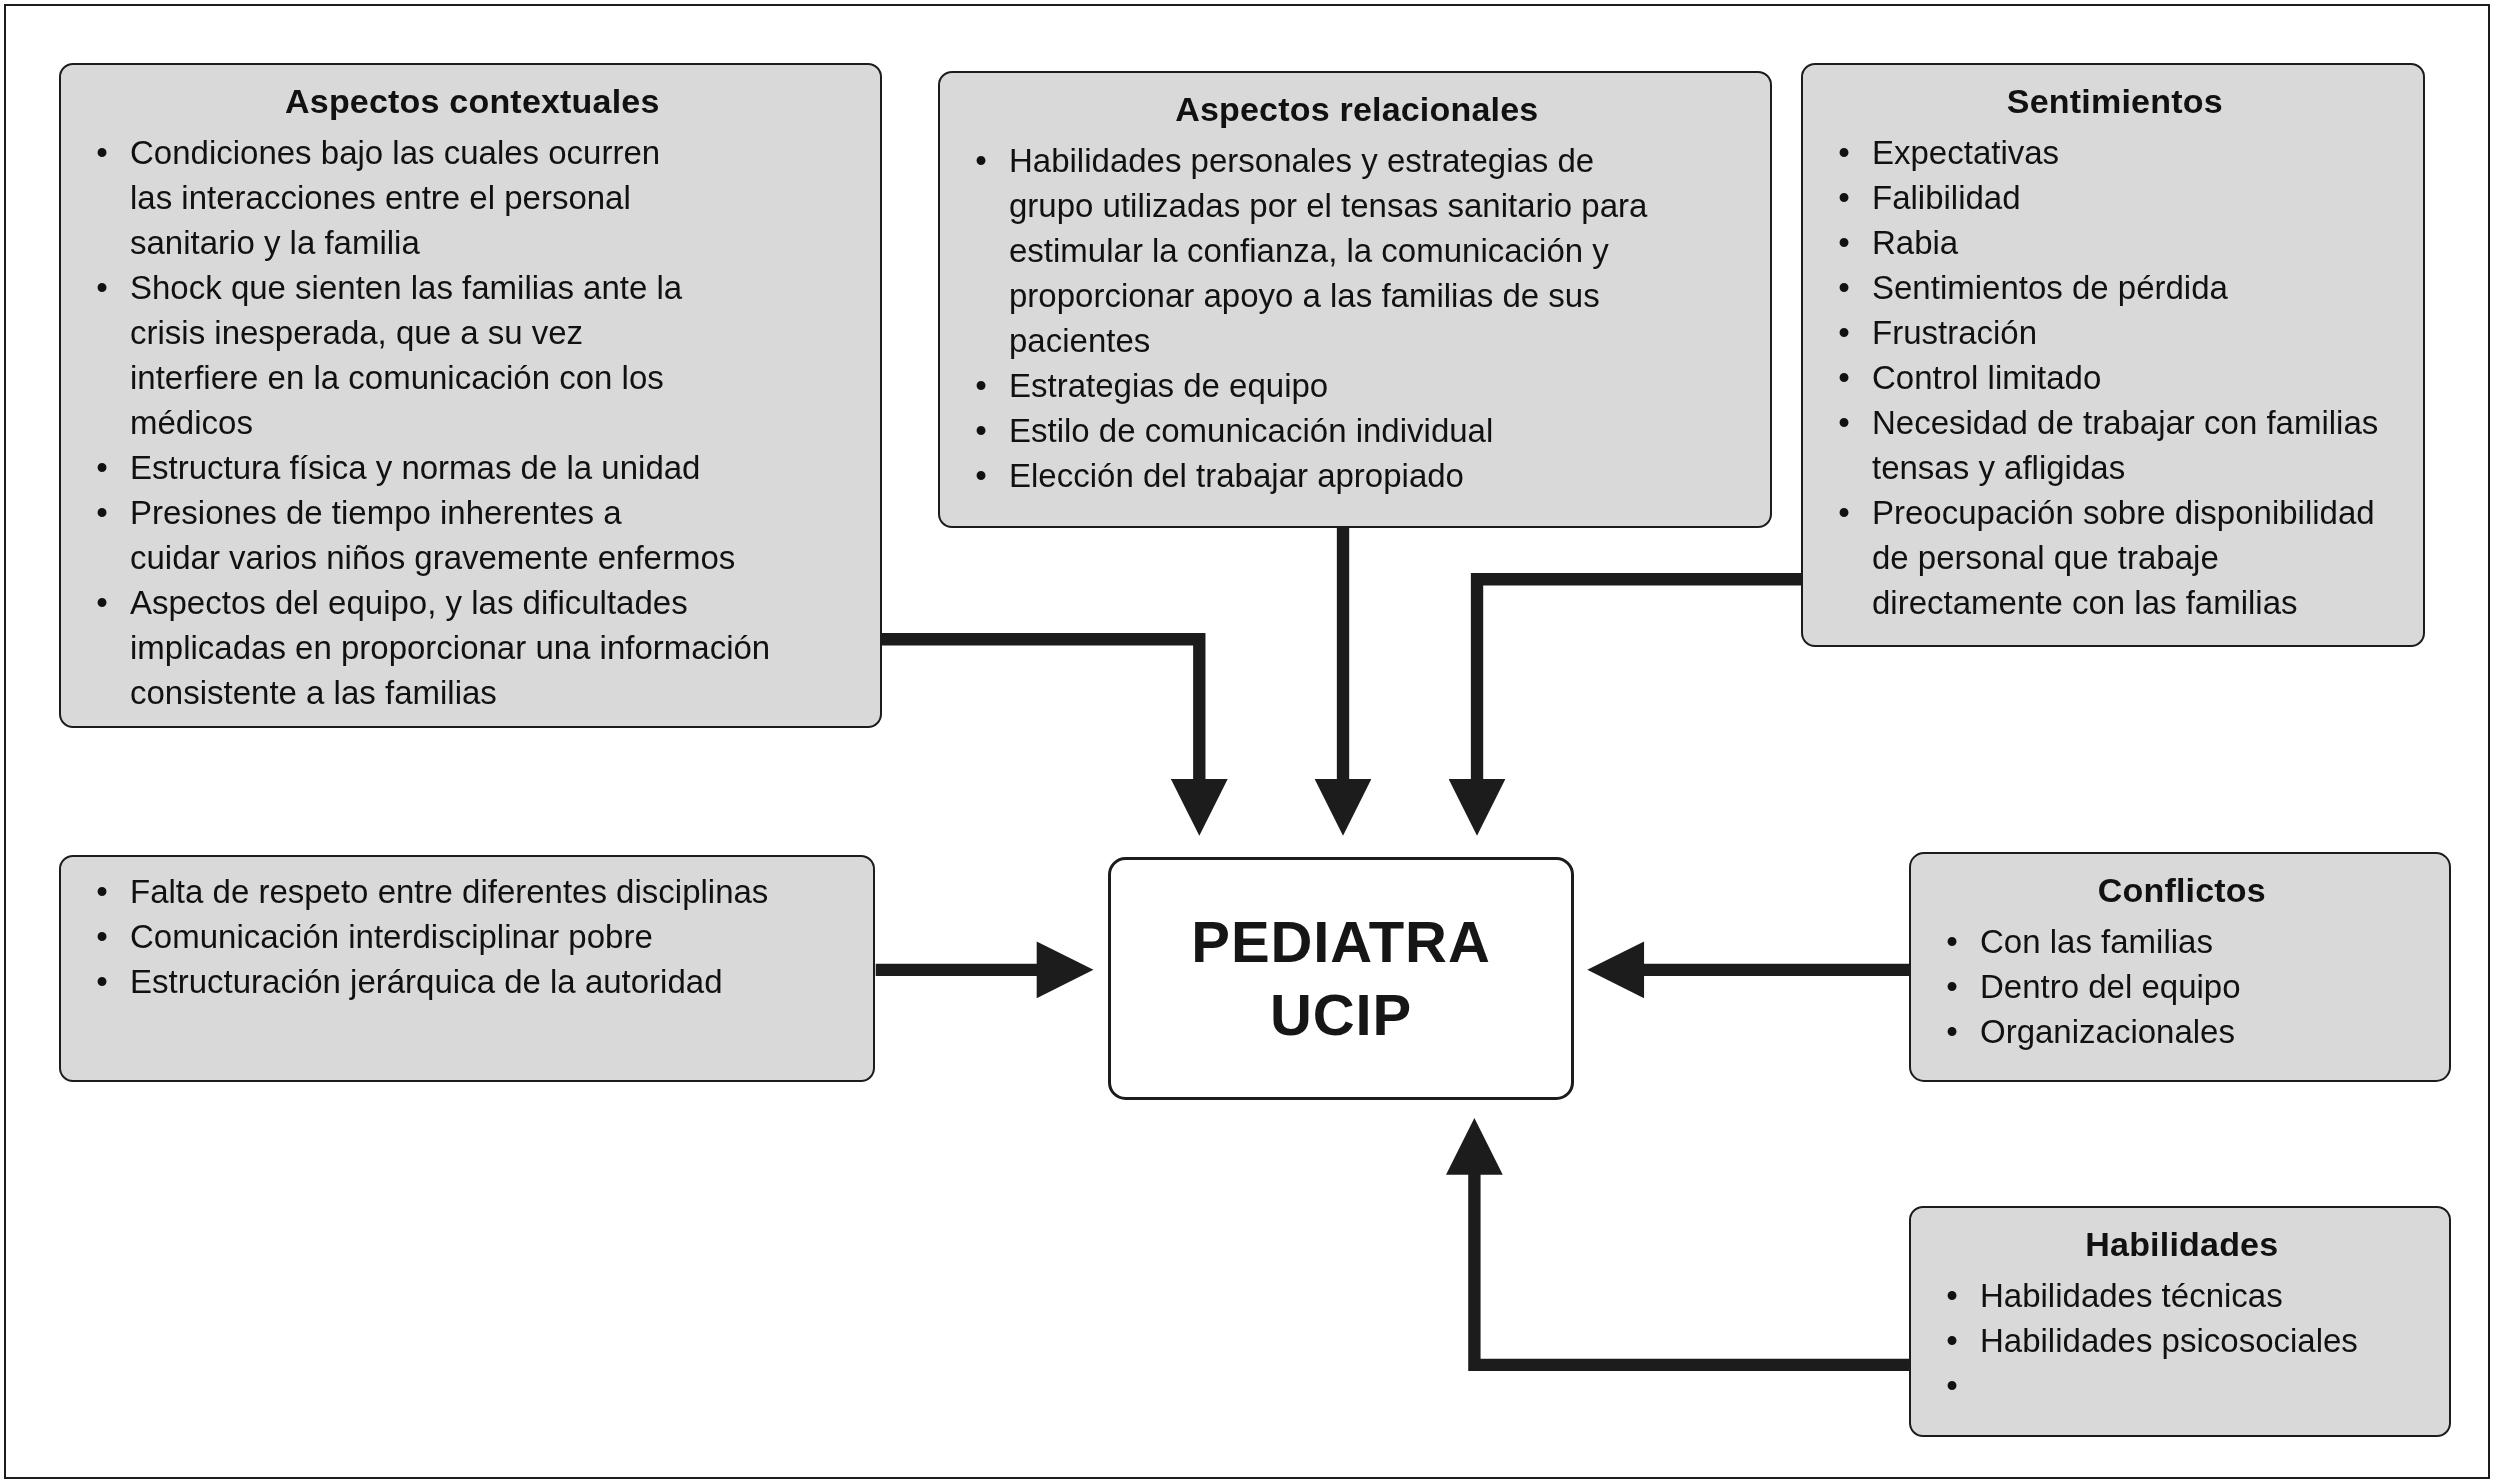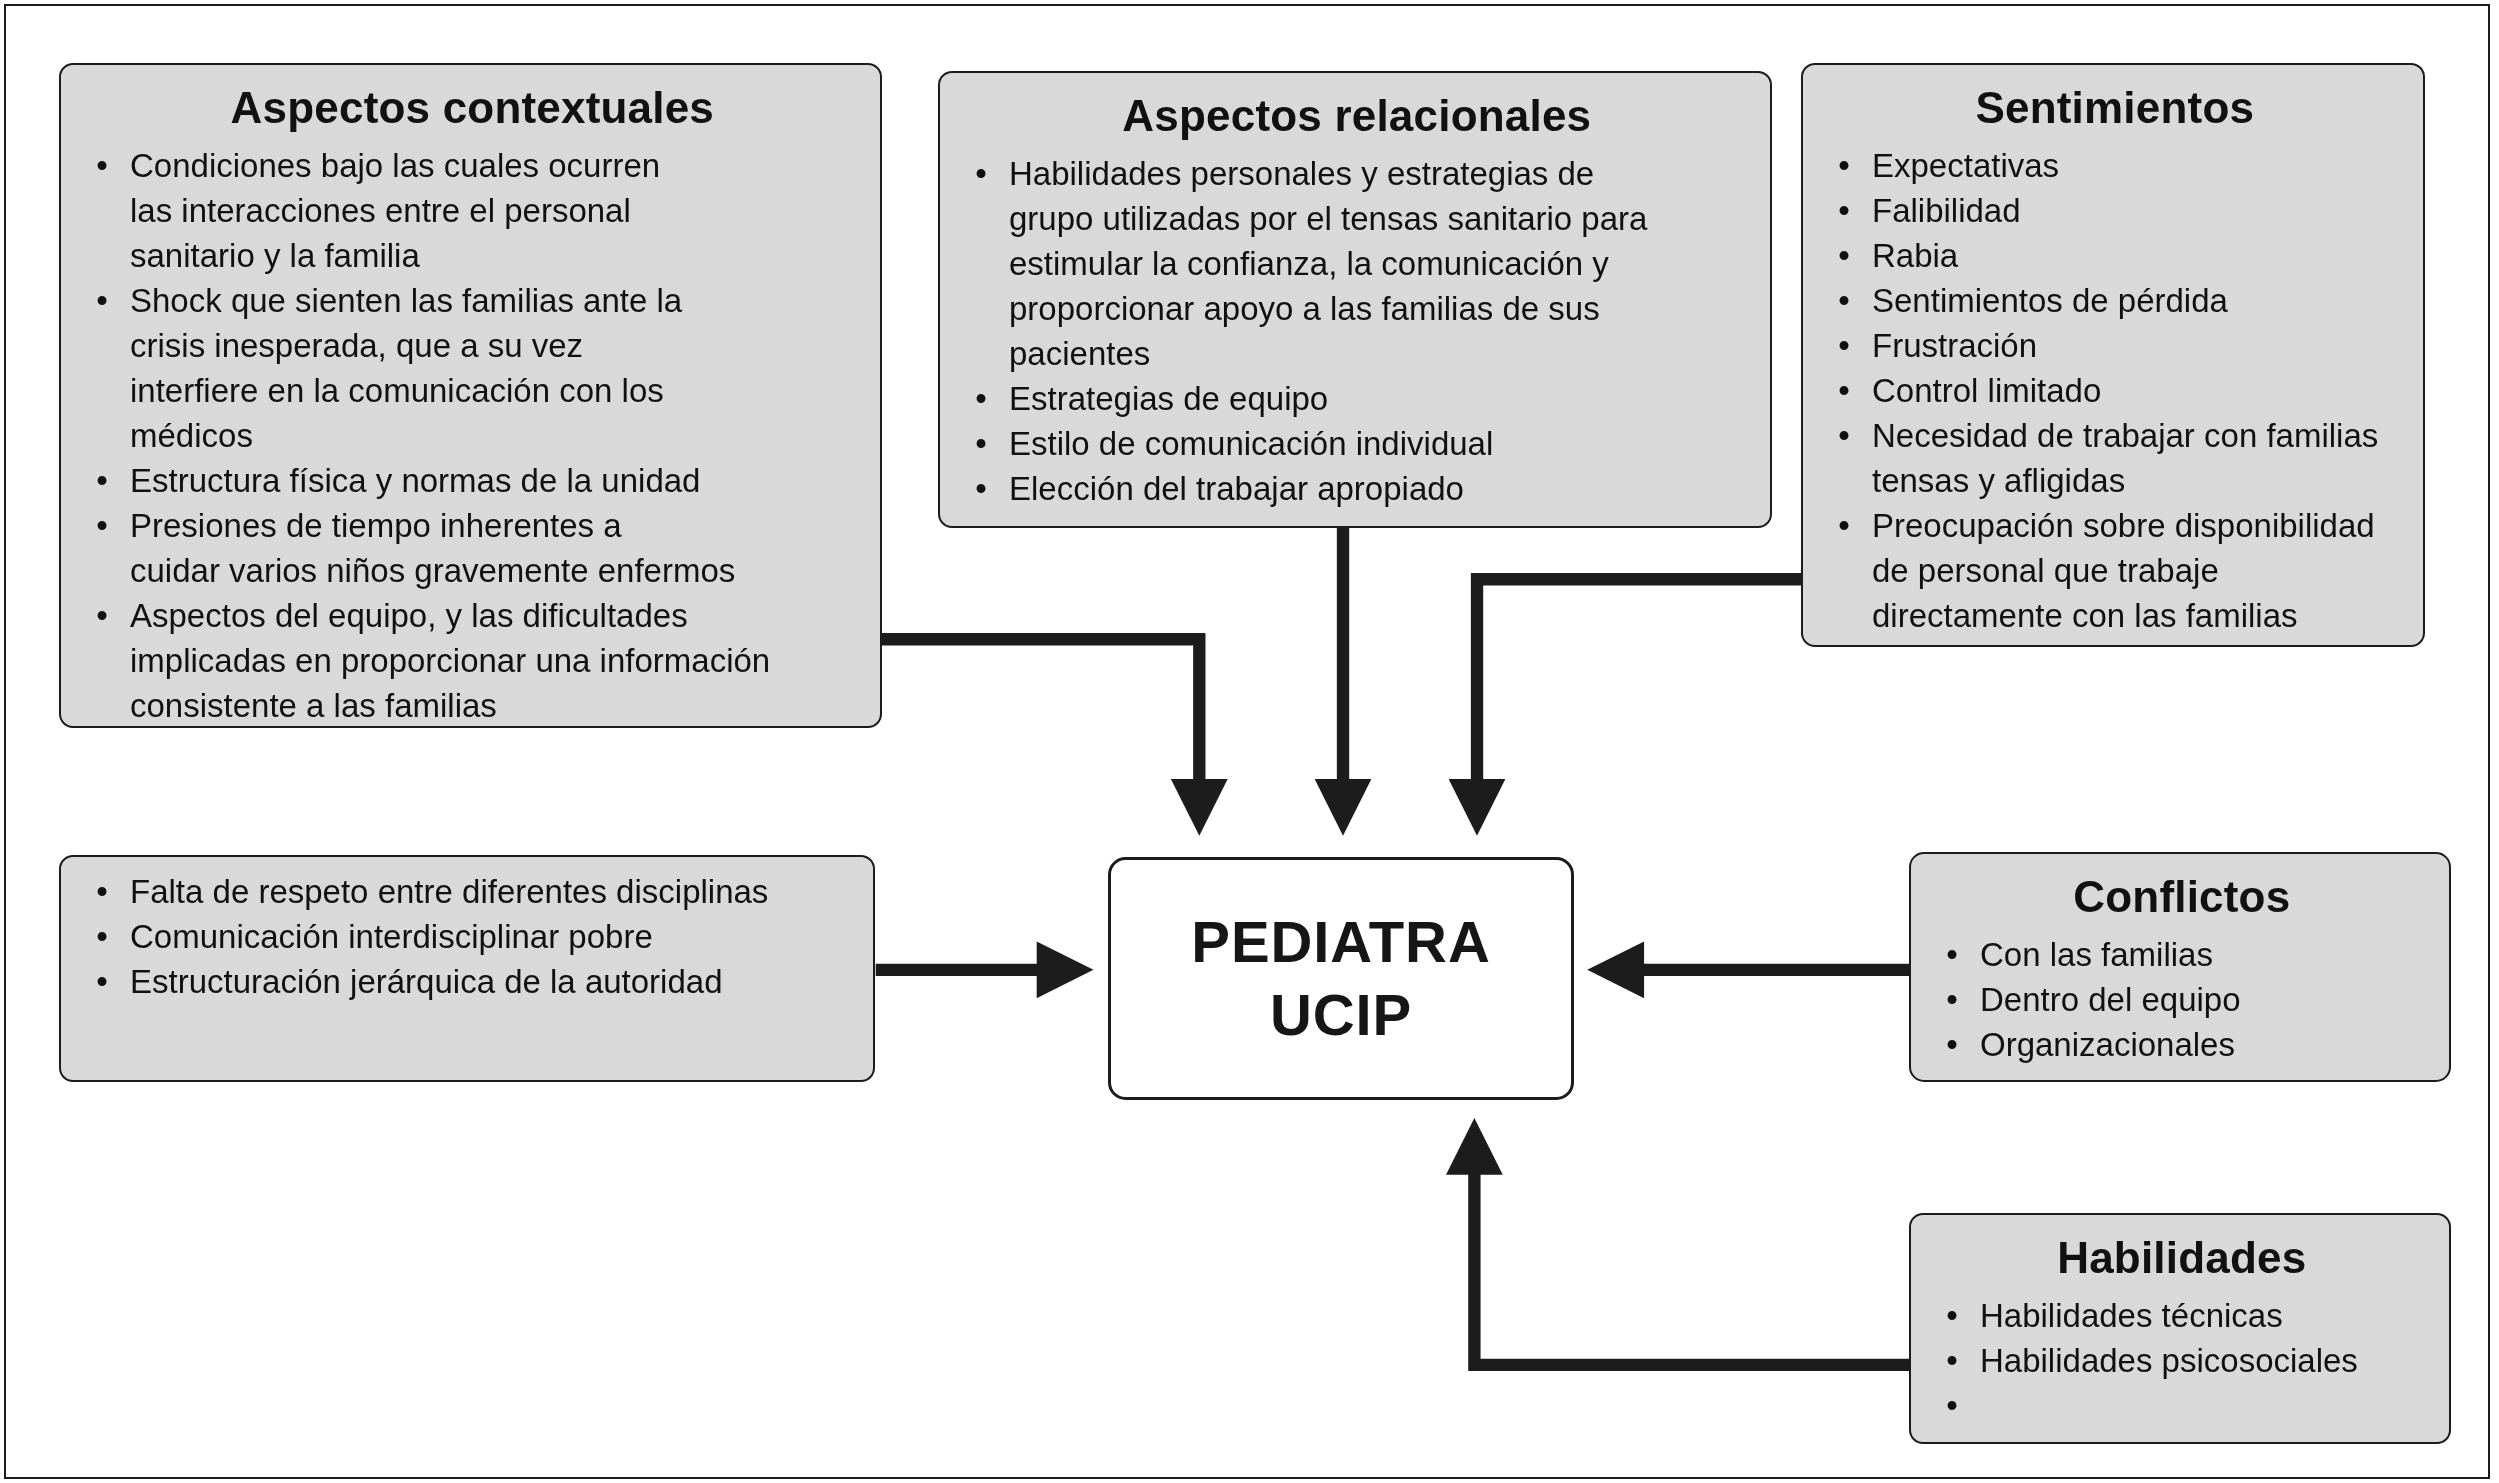--- a/index.html
+++ b/index.html
@@ -24,21 +24,21 @@
   .arrows{position:absolute;left:0;top:0;width:2500px;height:1483px;}
   .node{
     position:absolute;
     background:var(--box-fill);
     border:2.6px solid var(--line);
     border-radius:14px;
     box-sizing:border-box;
     padding:12.3px 19.4px 8.8px 23px;
   }
   .node .title{
-    font-size:44px;
+    font-size:34px;
     font-weight:bold;
     text-align:center;
     line-height:1.3;
     margin:1.8px 0 7px 0;
     letter-spacing:0.2px;
   }
   ul.bullets{
     list-style:none;
     margin:0;padding:0;
     font-size:33px;
@@ -71,21 +71,21 @@
     letter-spacing:0.9px;
     white-space:pre-line;
     color:#161616;
   }
   
   .box-contextuales   {left:59px;  top:63px;  width:823px; height:665px;}
   .box-relacionales   {left:938px;top:63px;  width:834px; height:457px;margin-top:8px;}
   .box-sentimientos   {left:1801px;top:63px;  width:624px; height:584px;}
   .box-organizacionales{left:59px; top:855px; width:816px; height:227px;}
   .box-conflictos     {left:1909px;top:852px; width:542px; height:230px;border-radius:15px;}
-  .box-habilidades    {left:1909px;top:1206px;width:542px; height:231px;margin-top:7px;}
+  .box-habilidades    {left:1909px;top:1206px;width:542px; height:231px;}
 </style>
 </head>
 <body>
 
 <div class="canvas">
 
   <svg class="arrows" viewBox="0 0 2835 1682" xmlns="http://www.w3.org/2000/svg" aria-hidden="true">
     <defs>
       <marker id="ah" viewBox="0 0 10 10" refX="1" refY="5" markerWidth="5" markerHeight="4.6" orient="auto-start-reverse">
         <path d="M0,0 L10,5 L0,10 Z" fill="#1c1c1c"></path>

